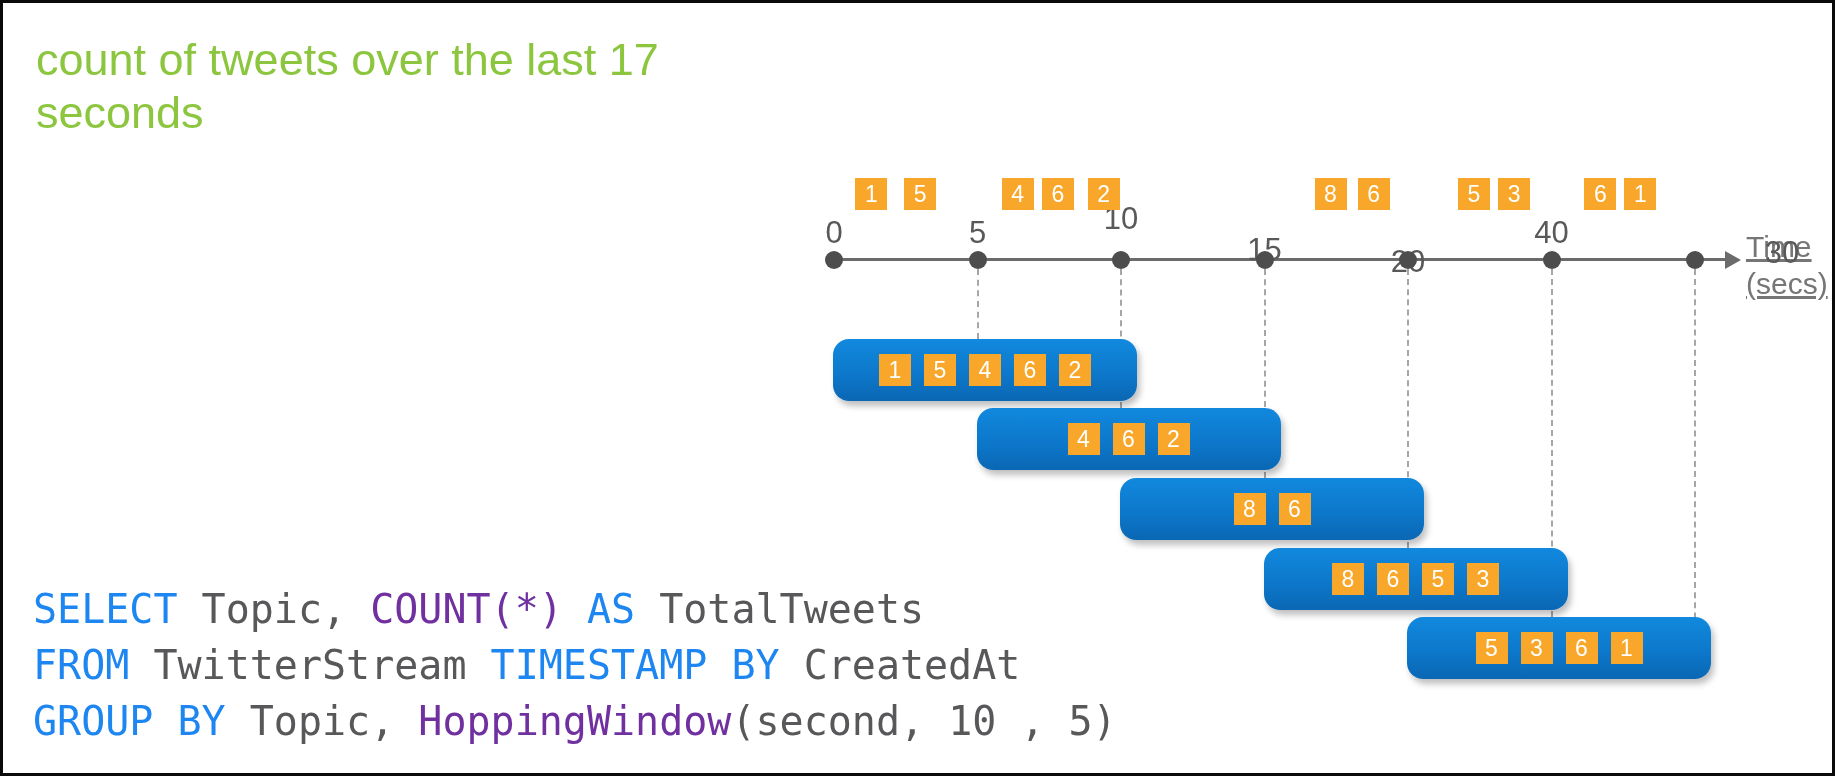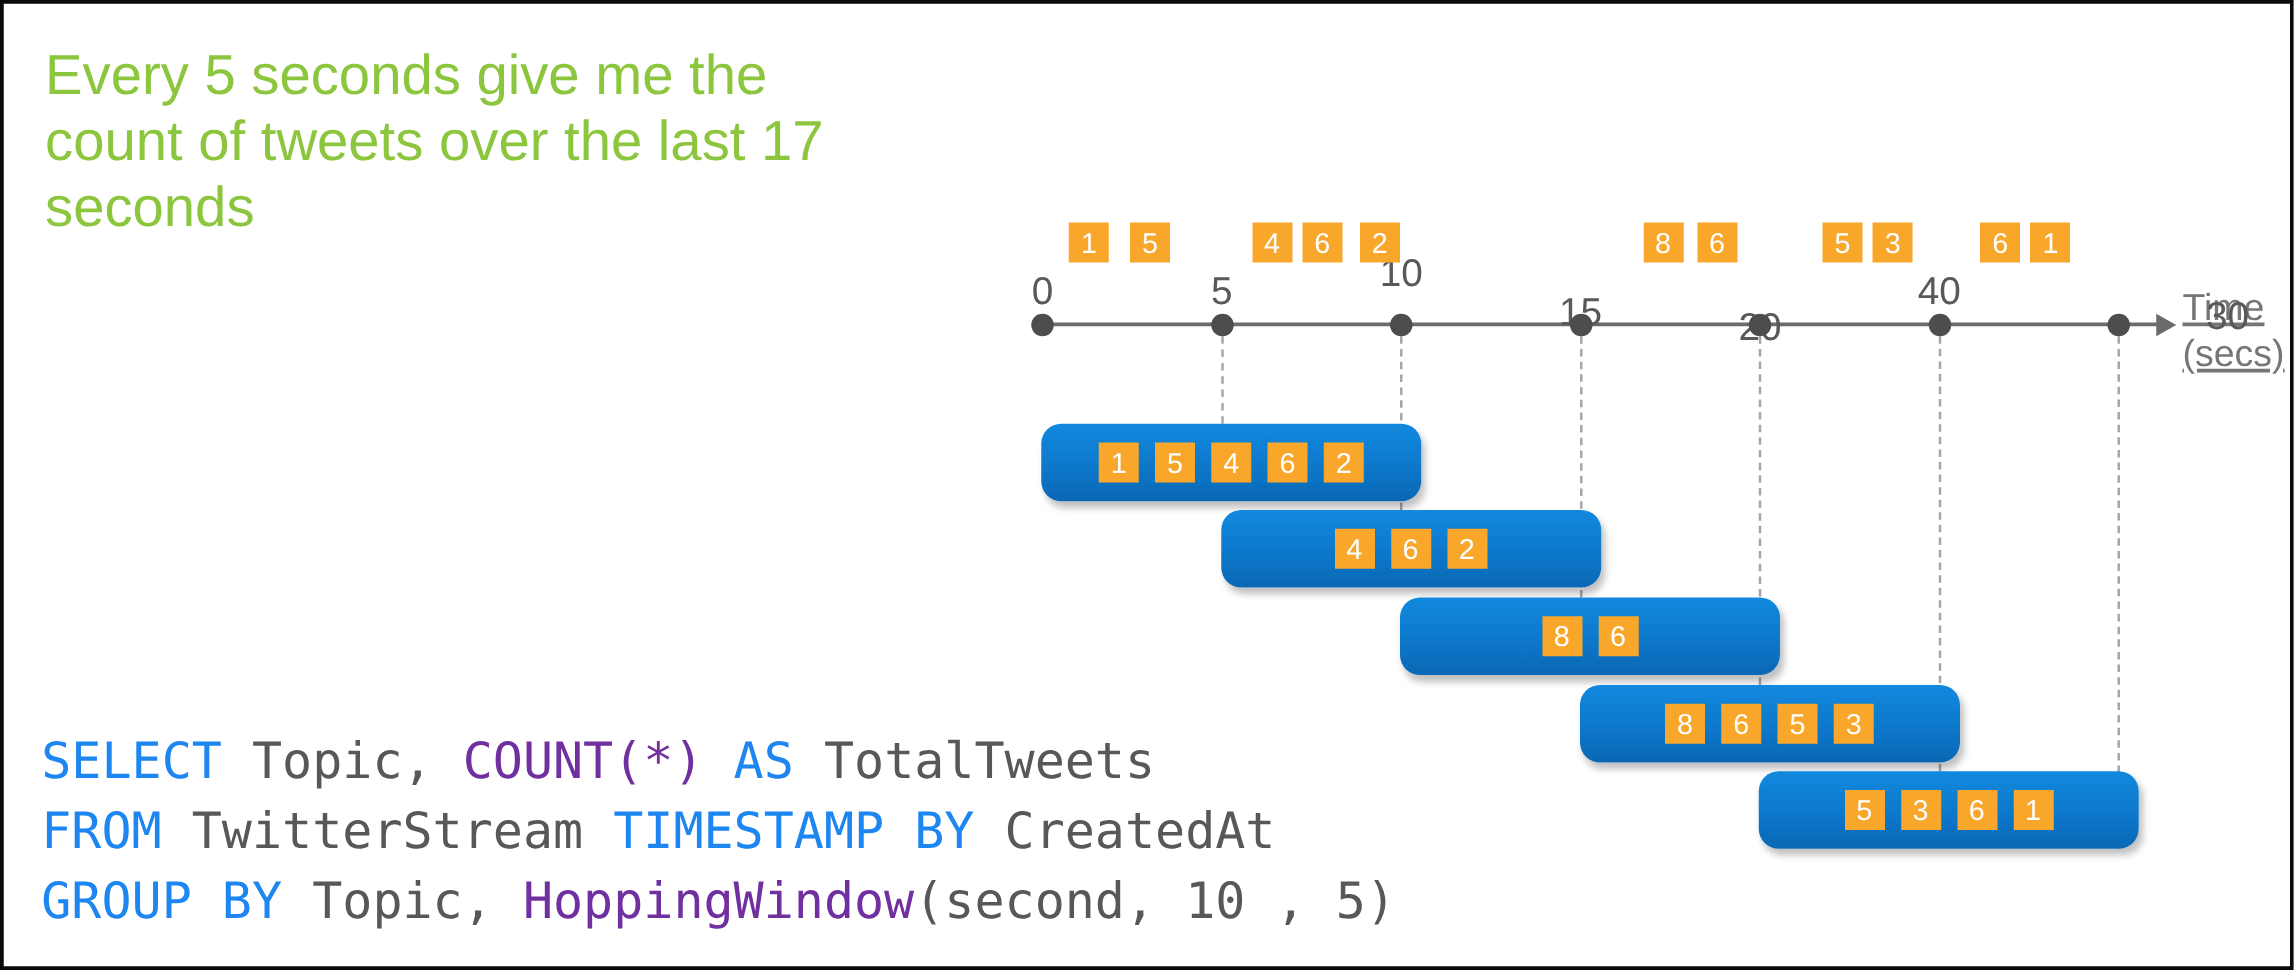--- a/index.html
+++ b/index.html
@@ -73,21 +73,20 @@
   }
   .c-k{color:var(--code-keyword-blue,#1E86F0);}
   .c-f{color:var(--code-function-purple,#7030A0);}
   .c-t{color:var(--code-text-gray,#58585A);}
 </style>
 </head>
 <body>
 
 <div id="frame">
   <div id="headline">
-      <div class="">Every 5 seconds give me the</div>
       <div class="">count of tweets over the last 17</div>
       <div class="">seconds</div>
     </div>
 
 
   <div id="timeline">
     <div id="axis-line"></div>
     <div id="axis-arrow"></div>
     <div id="time-label">
       <div>Time</div>

